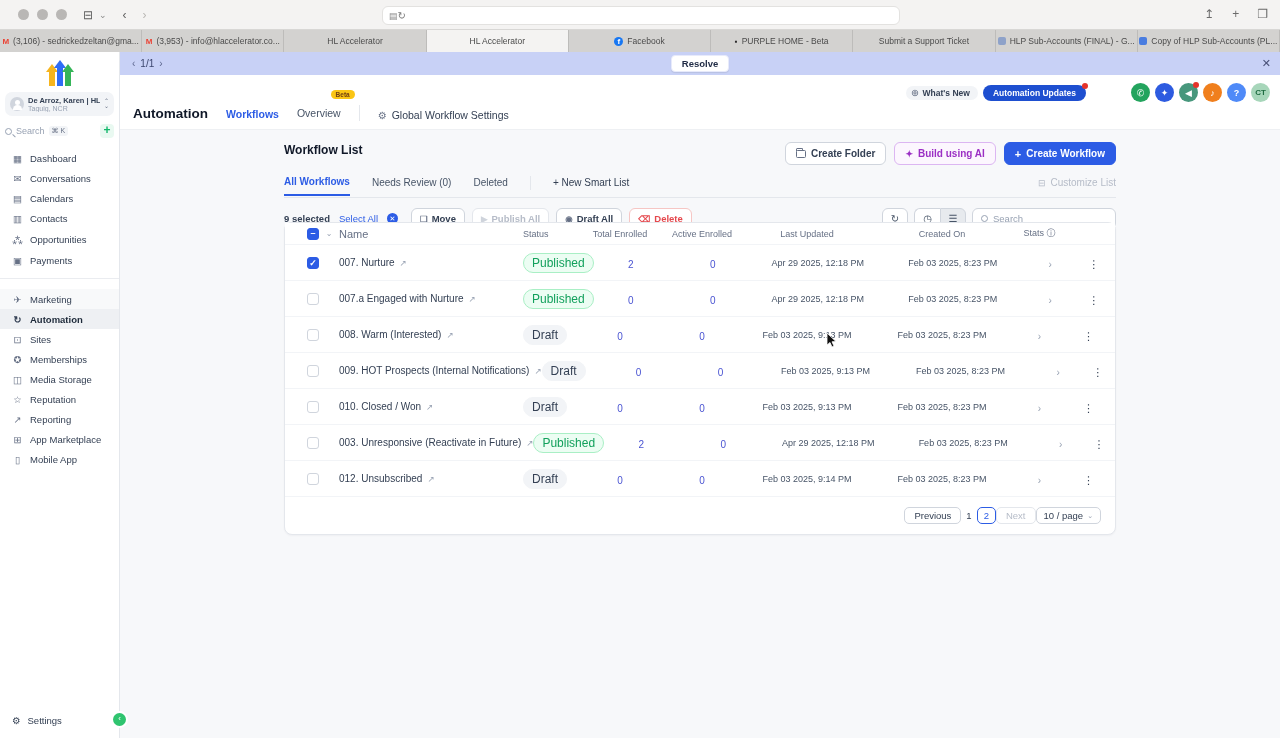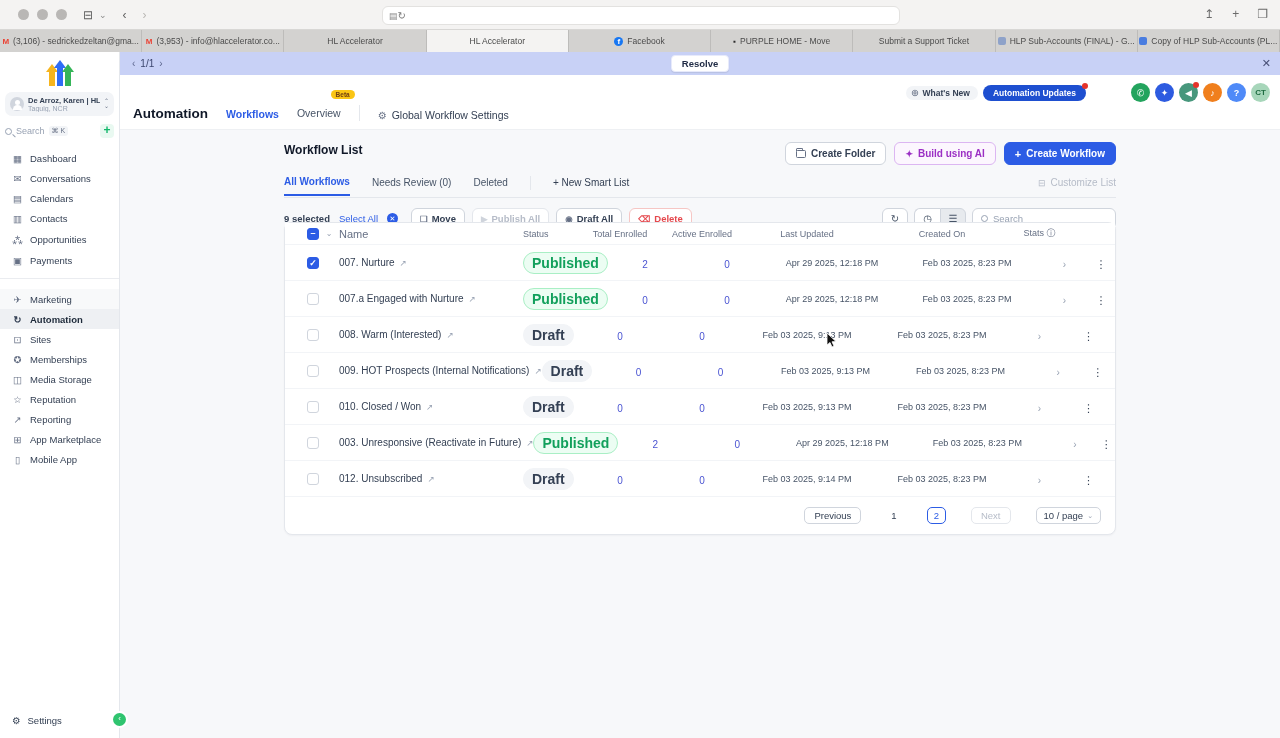--- a/index.html
+++ b/index.html
@@ -148,28 +148,28 @@
   .c-updated { flex:0 0 120px; text-align:center; }
   .c-created { flex:0 0 150px; text-align:center; }
   .c-stats { flex:0 0 45px; text-align:center; }
   .c-kebab { flex:1; text-align:center; }
   .thead .hlabel { font-size:9px; color:#667085; }
   .thead .c-name { font-size:11px; color:#667085; }
   .cb { width:12px; height:12px; border:1px solid #d0d5dd; border-radius:3px; background:#ffffff; }
   .cb.checked, .cb.indet { background:#2c5ce5; border-color:#2c5ce5; color:#ffffff; font-size:9px; line-height:11px; text-align:center; font-weight:bold; }
   .cb.indet { line-height:9px; }
   .ext-link { color:#98a2b3; font-size:8.5px; }
-  .pill { display:inline-block; font-size:14px; padding:2px 8px; border-radius:999px;font-weight:bold; }
+  .pill { display:inline-block; font-size:12px; padding:2px 8px; border-radius:999px; }
   .pill.published { background:#ecfdf3; border:1px solid #a9efc5; color:#12a05c; }
   .pill.draft { background:#f2f4f7; border:1px solid #f2f4f7; color:#344054; }
   .num-link { font-size:10px; color:#4a54d2; }
   .dt { font-size:9px; color:#475467; }
   .stats-chev { color:#98a2b3; font-size:10px; }
   .kebab { color:#344054; font-size:11px; letter-spacing:0; }
-  #card-footer { display:flex; justify-content:flex-end; align-items:center; gap:25px; height:37px; padding-right:14px; }
+  #card-footer { display:flex; justify-content:flex-end; align-items:center; gap:0; height:37px; padding-right:14px; }
   .pg-btn { background:#ffffff; border:1px solid #d0d5dd; border-radius:5px; font-size:9.5px; color:#344054; padding:2px 9px; }
   .pg-num { font-size:9.5px; color:#344054; padding:2px 5px; }
   .pg-num.cur { border:1px solid #2c5ce5; color:#2c5ce5; border-radius:5px; background:#ffffff; padding:2px 6px; }
   .pg-btn.disabled { color:#b6bcc8; border-color:#e4e7ec; }
   .pg-size { display:flex; align-items:center; gap:4px; background:#ffffff; border:1px solid #d0d5dd; border-radius:5px; font-size:9.5px; color:#344054; padding:2px 7px; }
   .pg-size .pg-car { font-size:7px; color:#98a2b3; }
 
   #cursor { position:absolute; left:826px; top:332px; z-index:99; }
 </style>
 </head>
@@ -210,21 +210,21 @@
     </div>
   <div class="tab active">
       <span>HL Accelerator</span>
     </div>
   <div class="tab">
       <span class="fav fav-fb">f</span>
       <span>Facebook</span>
     </div>
   <div class="tab">
       <span class="fav fav-miro">▪</span>
-      <span>PURPLE HOME - Move</span>
+      <span>PURPLE HOME - Beta</span>
     </div>
   <div class="tab">
       <span>Submit a Support Ticket</span>
     </div>
   <div class="tab">
       <span class="fav fav-doc"></span>
       <span>HLP Sub-Accounts (FINAL) - G...</span>
     </div>
   <div class="tab">
       <span class="fav fav-doc2"></span>

